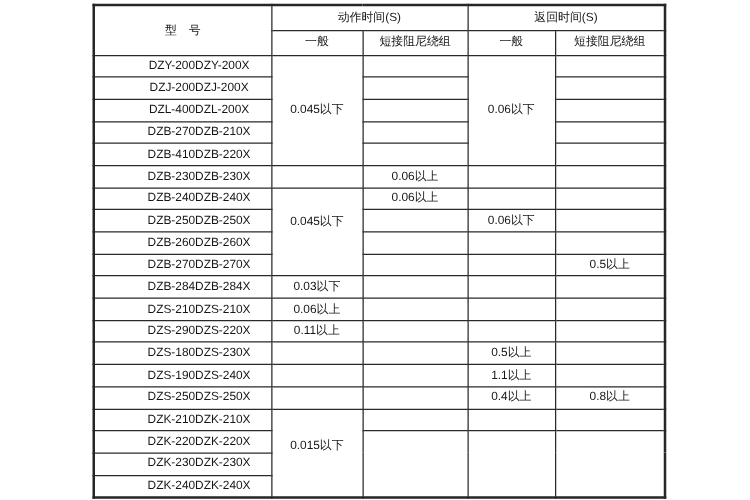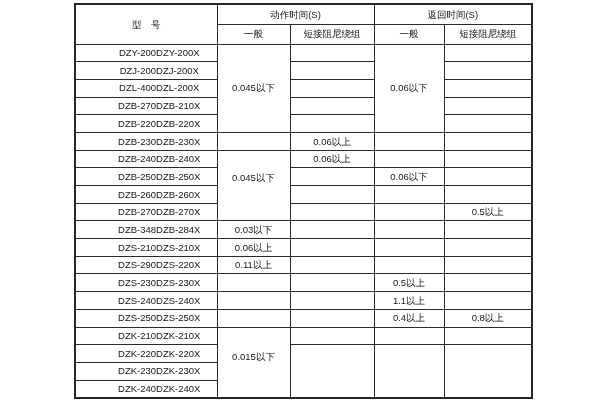--- a/index.html
+++ b/index.html
@@ -91,21 +91,21 @@
               <span>DZB-270</span>
               <span>DZB-210X</span>
             </div>
           </td>
           <td></td>
           <td></td>
         </tr>
         <tr>
           <td>
             <div class="model-pair">
-              <span>DZB-220</span>
+              <span>DZB-410</span>
               <span>DZB-220X</span>
             </div>
           </td>
           <td></td>
           <td></td>
         </tr>
         <tr>
           <td>
             <div class="model-pair">
               <span>DZB-230</span>
@@ -158,21 +158,21 @@
               <span>DZB-270X</span>
             </div>
           </td>
           <td></td>
           <td></td>
           <td><span class="val">0.5以上</span></td>
         </tr>
         <tr>
           <td>
             <div class="model-pair">
-              <span>DZB-348</span>
+              <span>DZB-284</span>
               <span>DZB-284X</span>
             </div>
           </td>
           <td><span class="val">0.03以下</span></td>
           <td></td>
           <td></td>
           <td></td>
         </tr>
         <tr>
           <td>
@@ -194,33 +194,33 @@
             </div>
           </td>
           <td><span class="val">0.11以上</span></td>
           <td></td>
           <td></td>
           <td></td>
         </tr>
         <tr>
           <td>
             <div class="model-pair">
-              <span>DZS-230</span>
+              <span>DZS-180</span>
               <span>DZS-230X</span>
             </div>
           </td>
           <td></td>
           <td></td>
           <td><span class="val">0.5以上</span></td>
           <td></td>
         </tr>
         <tr>
           <td>
             <div class="model-pair">
-              <span>DZS-240</span>
+              <span>DZS-190</span>
               <span>DZS-240X</span>
             </div>
           </td>
           <td></td>
           <td></td>
           <td><span class="val">1.1以上</span></td>
           <td></td>
         </tr>
         <tr>
           <td>

